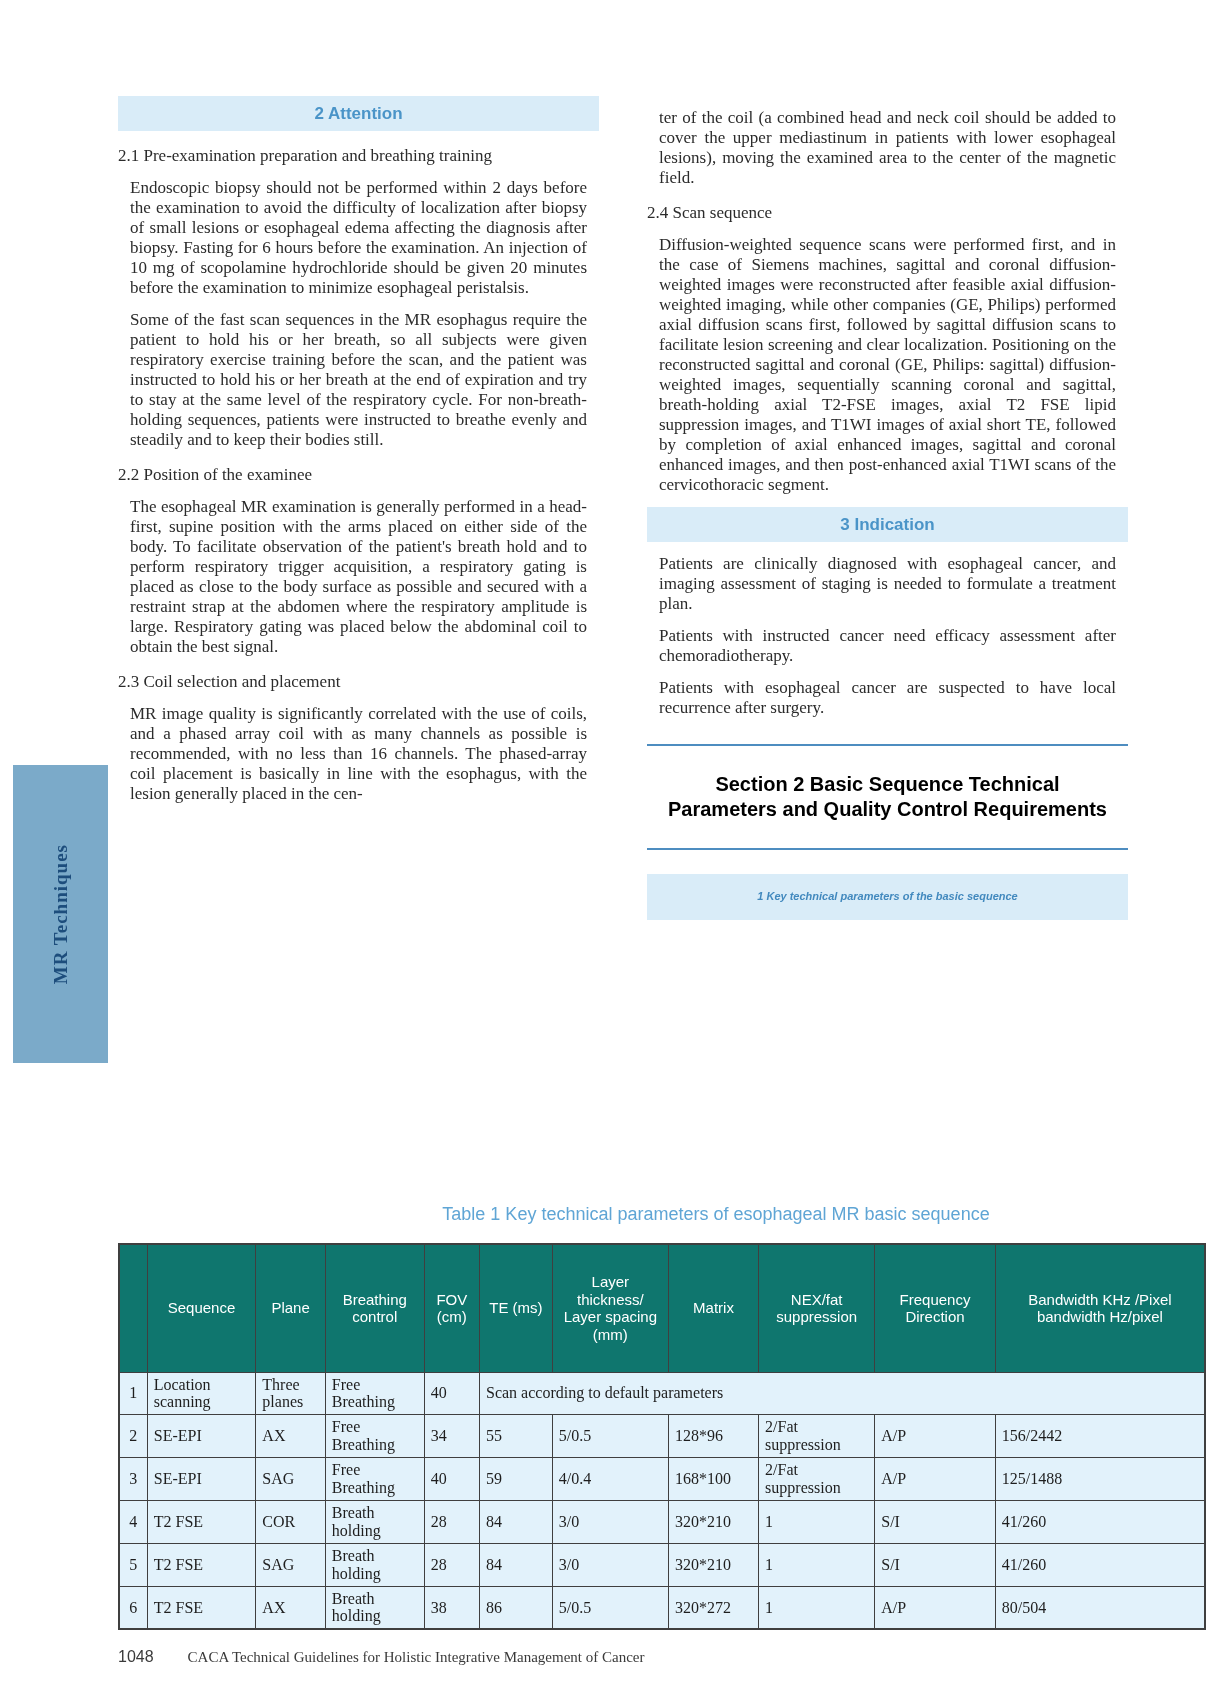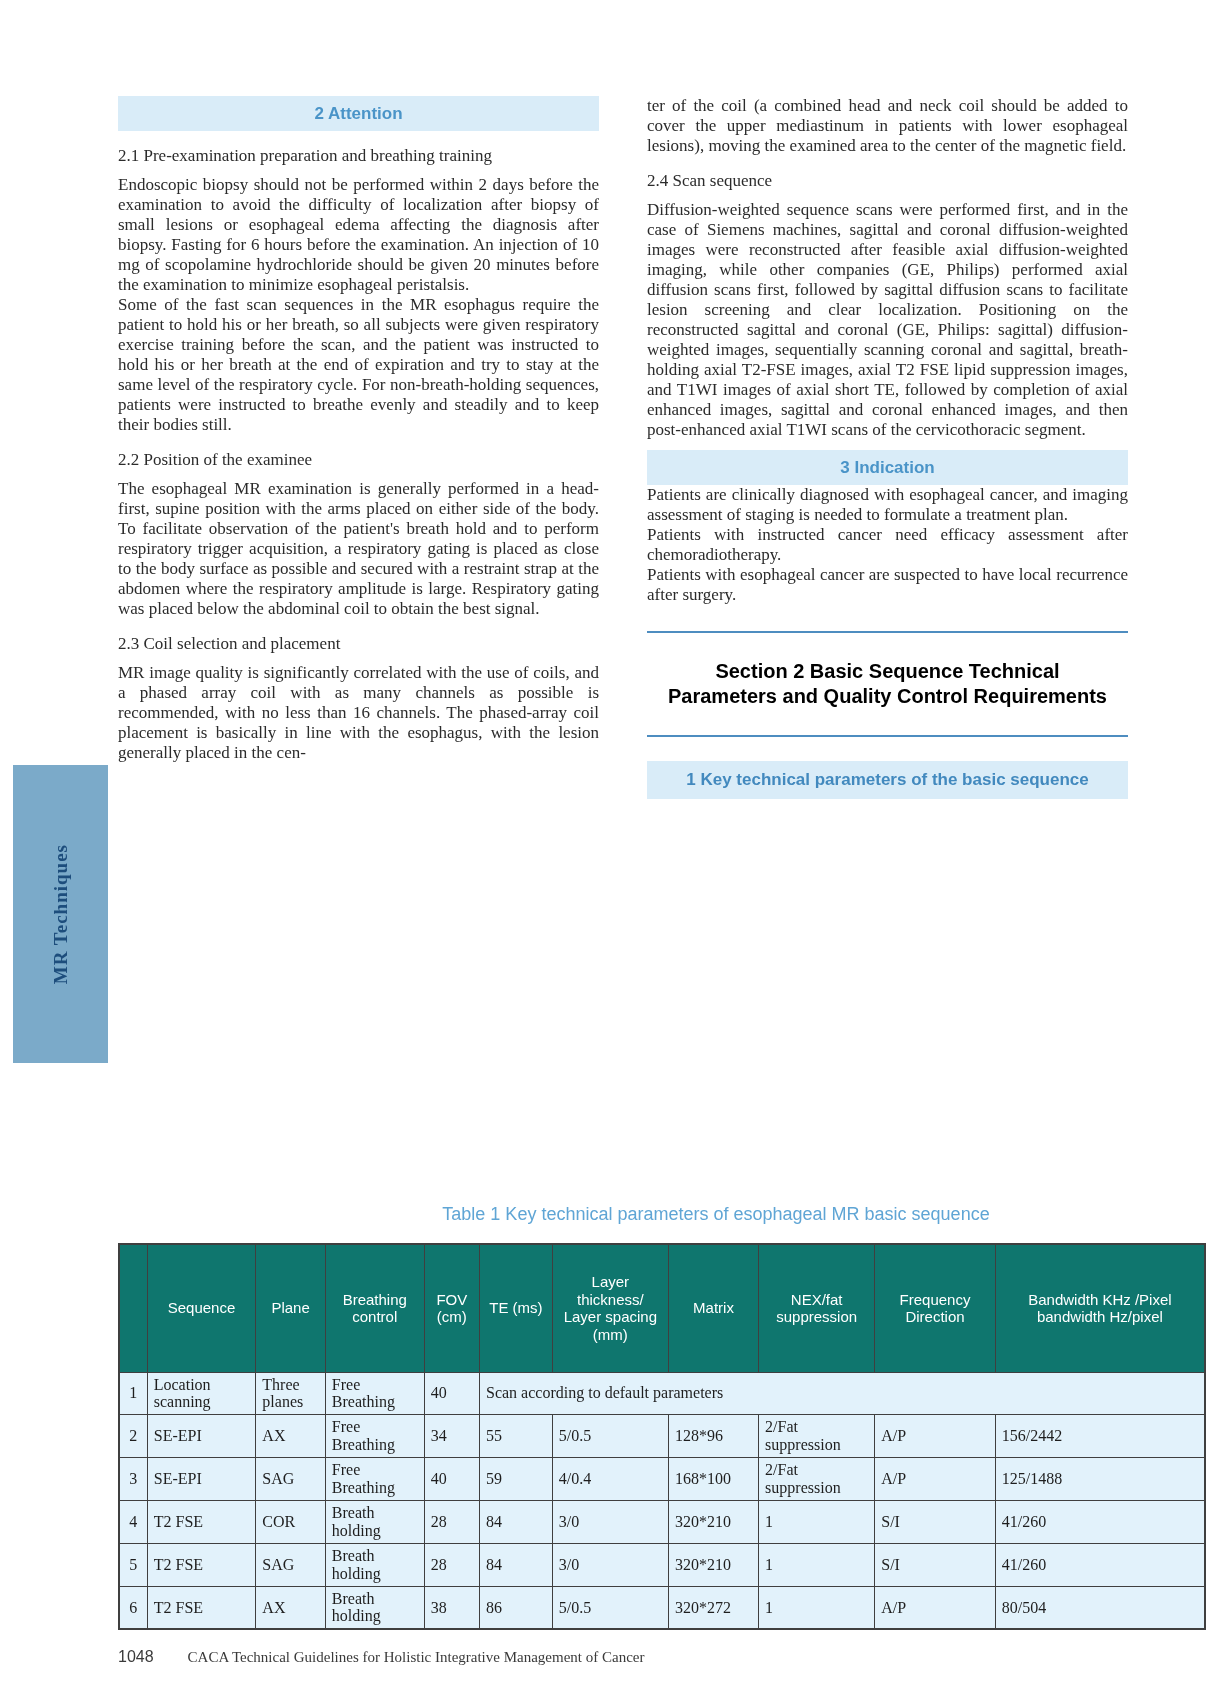--- a/index.html
+++ b/index.html
@@ -8,27 +8,27 @@
   
   .side-tab{position:absolute;left:13px;top:765px;width:95px;height:298px;background:#7baac9;
             display:flex;align-items:center;justify-content:center;}
   .side-text{writing-mode:vertical-rl;transform:rotate(180deg);font-family:"Liberation Serif",serif;
              font-size:19px;font-weight:bold;color:#1d4d7c;letter-spacing:1px;white-space:nowrap;}
   
   .content{position:absolute;left:118px;top:96px;width:1010px;height:1108px;display:flex;gap:48px;overflow:hidden;}
   .col{width:481px;}
   .blue-box{background:#d9ecf8;color:#4a94c8;font-family:"Liberation Sans",sans-serif;
             font-weight:bold;font-size:17px;text-align:center;padding:7px 10px;line-height:1.25;}
-  p.body{font-size:17px;line-height:20px;text-align:justify;margin:0;}
+  p.body{font-size:17px;line-height:20px;text-align:justify;margin:12px;}
   p.sub{font-size:17px;line-height:21px;margin:14px 0 9px 0;text-align:left;}
   .gap-top{margin-top:10px;}
   .section-head{border-top:2px solid #4e8dc0;border-bottom:2px solid #4e8dc0;margin:26px 0 0 0;padding:14px 6px;}
   .section-head h2{margin:12px;font-family:"Liberation Sans",sans-serif;font-weight:bold;font-size:20px;
                    line-height:1.25;color:#000000;text-align:center;}
-  .key-box{margin-top:24px;font-size:17px;color:#4289be;padding:8px 18px;}
+  .key-box{margin-top:24px;font-size:11px;color:#4289be;padding:16px 18px;font-style:italic;}
   
   .table-area{position:absolute;left:118px;top:1204px;width:1196px;}
   .table-title{font-family:"Liberation Sans",sans-serif;font-size:18px;color:#5fa5d5;text-align:center;margin-bottom:18px;}
   table.params{border-collapse:collapse;width:1088px;table-layout:fixed;border:2px solid #3f3f3f;}
   table.params th{background:#0f766e;color:#ffffff;font-family:"Liberation Sans",sans-serif;font-weight:normal;
                   font-size:15px;line-height:1.18;text-align:center;vertical-align:middle;
                   border:1px solid #3f3f3f;padding:6px 4px;height:128px;box-sizing:border-box;}
   table.params td{background:#e2f2fb;font-family:"Liberation Serif",serif;font-size:16px;line-height:1.12;
                   color:#1e1e1e;border:1px solid #3f3f3f;padding:3px 6px;height:38px;box-sizing:border-box;
                   vertical-align:middle;text-align:left;}

